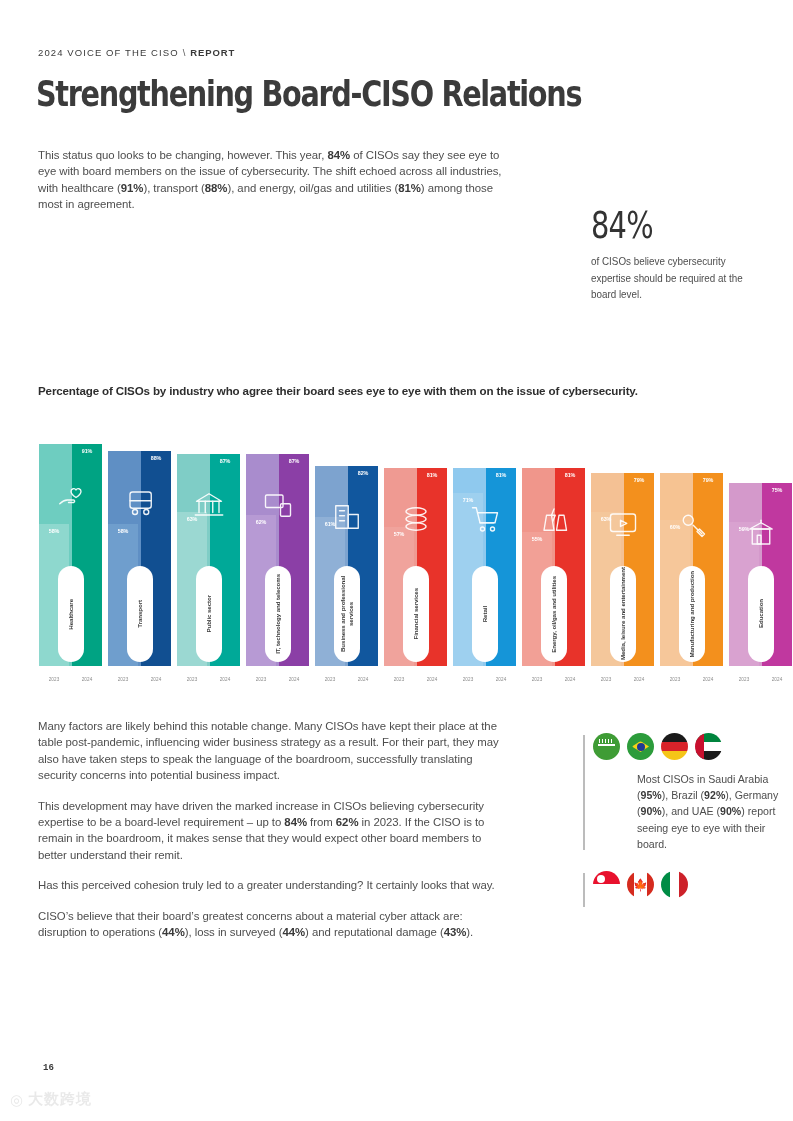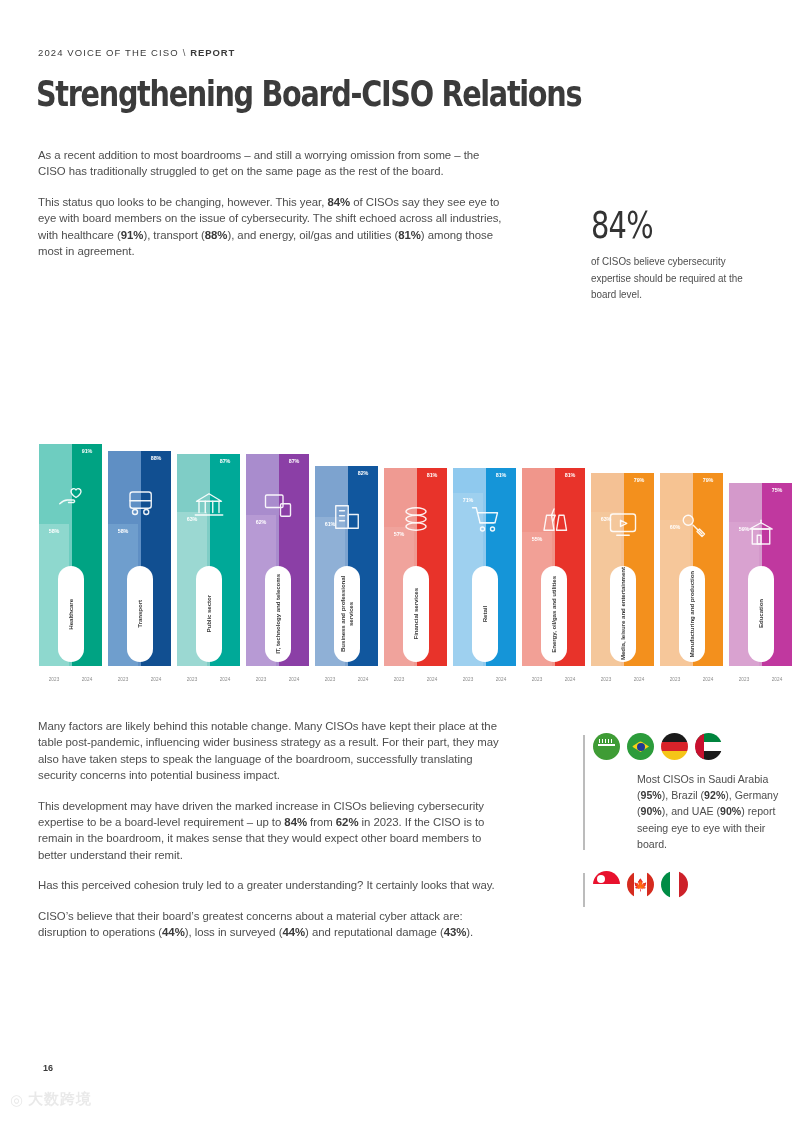--- a/index.html
+++ b/index.html
@@ -133,21 +133,21 @@
     display: flex; justify-content: center; gap: 3px;
     padding: 0 3px;
   }
   .years span {
     width: 30px; text-align: center; font-size: 4.6px; color: #8a8a8a; letter-spacing: 0.1px;
   }
 
   
   .pagenum {
     position: absolute; left: 43px; top: 1063px;
-    font-size: 9px; font-weight: 700; color: #3a3a3a;
+    font-size: 9px; font-weight: 700; color: #3a3a3a; font-family: Liberation Mono, monospace;
   }
   .watermark {
     position: absolute; left: 10px; top: 1090px;
     display: flex; align-items: center; gap: 5px;
     opacity: 0.30;
   }
   .watermark .wm-mark {
     font-size: 15px; color: #b4b4b4; font-family: "DejaVu Sans", sans-serif;
   }
   .watermark .wm-text {
@@ -159,29 +159,29 @@
 
 <div class="page">
 
   <div class="eyebrow">
     <span class="light">2024 VOICE OF THE CISO</span><span class="slash">\</span><span>REPORT</span>
   </div>
 
   <h1 class="title">Strengthening Board-CISO Relations</h1>
 
   <div class="col-left intro">
-    <p class="body">As a recent addition to most boardrooms – and still a worrying omission from some – the CISO has traditionally struggled to get on the same page as the rest of the board.</p>
     <p class="body"><span>This status quo looks to be changing, however. This year, </span><b>84%</b><span> of CISOs say they see eye to eye with board members on the issue of cybersecurity. The shift echoed across all industries, with healthcare (</span><b>91%</b><span>), transport (</span><b>88%</b><span>), and energy, oil/gas and utilities (</span><b>81%</b><span>) among those most in agreement.</span></p>
   </div>
 
   <div class="stat-block">
     <div class="stat-num">84%</div>
     <div class="stat-text">of CISOs believe cybersecurity expertise should be required at the board level.</div>
   </div>
 
+  <div class="chart-title">Percentage of CISOs by industry who agree their board sees eye to eye with them on the issue of cybersecurity.</div>
   <div class="chart" id="chart">
       <div class="group">
         <div class="band" style="background: rgb(110, 205, 192); top: 35.96px;"></div>
         <div class="ind-icon" style="bottom: 166.04px;"><svg width="30" height="30" viewBox="0 0 24 24" fill="none" stroke="#ffffff" stroke-width="1.1" stroke-linecap="round" stroke-linejoin="round">
             <path d="M12 9c0-2 3-3 4-1 1-2 4-1 4 1 0 2.5-4 5-4 5s-4-2.5-4-5z"></path>
             <path d="M3 19c2-2 4-3 6-3h5c1 0 1.5 1.5 0 2h-4"></path>
           </svg></div>
         <div class="bar prev" style="height: 141.52px; background: rgb(142, 216, 206); margin-bottom: 14px;">
           <div class="val">58%</div>
         </div>

